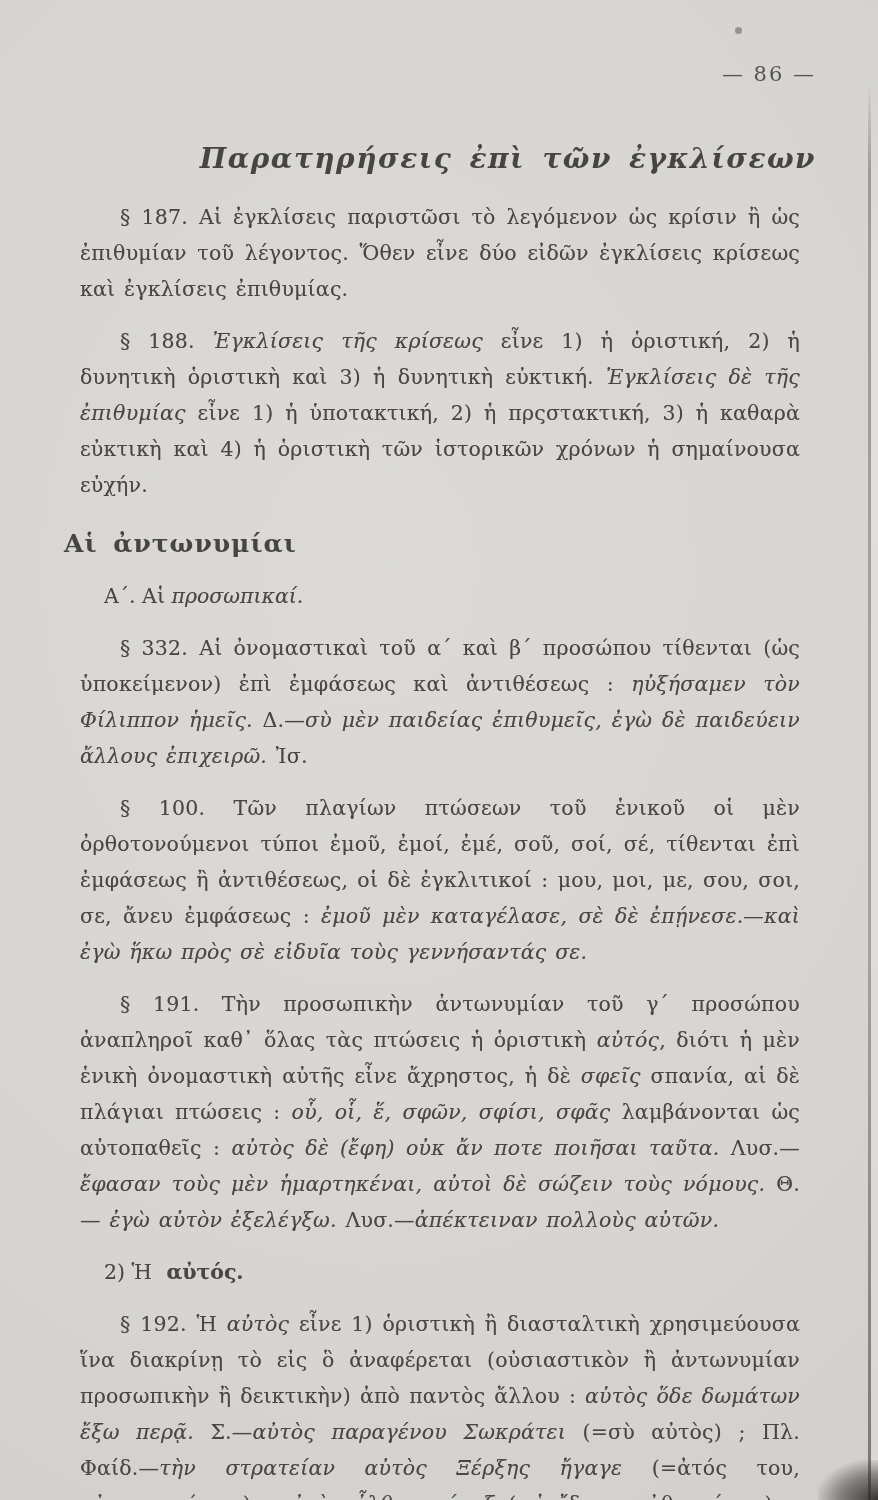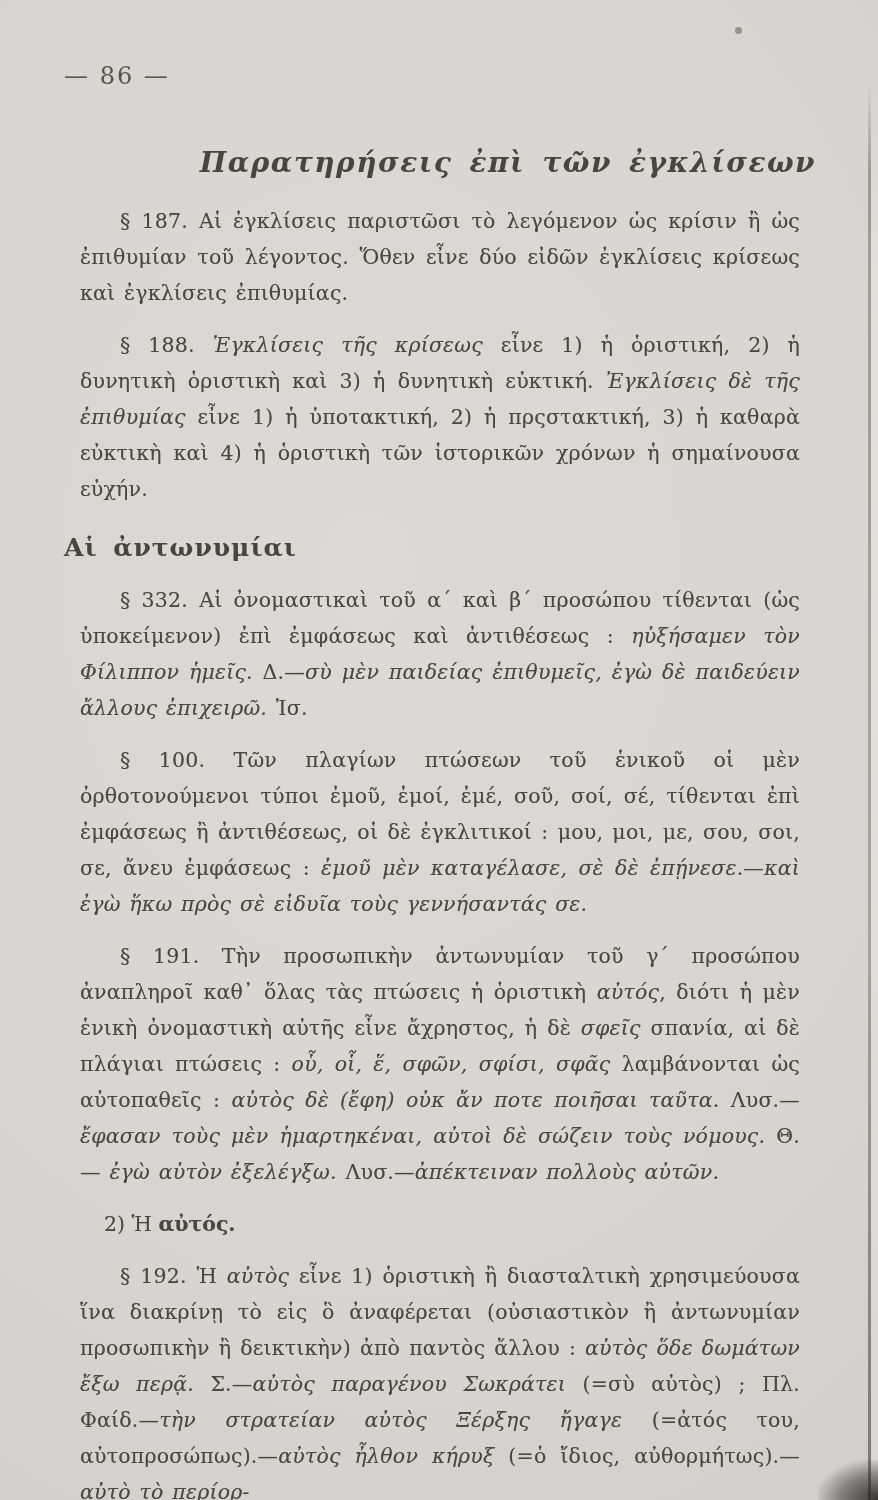--- a/index.html
+++ b/index.html
@@ -53,22 +53,22 @@
       rgba(38, 36, 32, 0.0) 75%);
   }
   
   .text-col {
     position: absolute;
     left: 64px;
     top: 62px;
     width: 752px;
   }
   .page-number {
-    text-align: left;
-    font-size: 24px;
+    text-align: right;
+    font-size: 21px;
     letter-spacing: 2px;
     color: #57554f;
   }
   .page-title {
     text-align: right;
     font-style: italic;
     font-weight: bold;
     font-size: 28px;
     letter-spacing: 1.5px;
     word-spacing: 6px;
@@ -97,38 +97,39 @@
   }
   .subheading {
     margin: 2px 0;
     font-size: 20.5px;
     line-height: 36px;
     text-indent: 40px;
     text-shadow: 0 0 0.6px rgba(60,58,52,0.35);
   }
   .seg-n { font-style: normal; }
   .seg-i { font-style: italic; }
-  .seg-b { font-weight: bold; }
+  .seg-b { font-weight: bold; margin-left: 8px; }
 </style>
 </head>
 <body>
 
 <div class="scan-page">
   <span class="ink-speck"></span>
   <div class="page-edge-light"></div>
   <div class="page-edge-line"></div>
   <div class="corner-shadow"></div>
 
   <div class="text-col">
     <div class="page-number">— 86 —</div>
     <h1 class="page-title">Παρατηρήσεις ἐπὶ τῶν ἐγκλίσεων</h1>
     <div id="content">
         <p class="para"><span class="seg-n">§ 187. Αἱ ἐγκλίσεις παριστῶσι τὸ λεγόμενον ὡς κρίσιν ἢ ὡς ἐπιθυμίαν τοῦ λέγοντος. Ὅθεν εἶνε δύο εἰδῶν ἐγκλίσεις κρίσεως καὶ ἐγκλίσεις ἐπιθυμίας.</span></p>
         <p class="para"><span class="seg-n">§ 188. </span><span class="seg-i">Ἐγκλίσεις τῆς κρίσεως</span><span class="seg-n"> εἶνε 1) ἡ ὁριστική, 2) ἡ δυνητικὴ ὁριστικὴ καὶ 3) ἡ δυνητικὴ εὐκτική. </span><span class="seg-i">Ἐγκλίσεις δὲ τῆς ἐπιθυμίας</span><span class="seg-n"> εἶνε 1) ἡ ὑποτακτική, 2) ἡ πρςστακτική, 3) ἡ καθαρὰ εὐκτικὴ καὶ 4) ἡ ὁριστικὴ τῶν ἱστορικῶν χρόνων ἡ σημαίνουσα εὐχήν.</span></p>
         <h2 class="section-heading"><span class="seg-n">Αἱ ἀντωνυμίαι</span></h2>
+        <p class="subheading"><span class="seg-n">Α΄. Αἱ </span><span class="seg-i">προσωπικαί.</span></p>
         <p class="para"><span class="seg-n">§ 332. Αἱ ὀνομαστικαὶ τοῦ α΄ καὶ β΄ προσώπου τίθενται (ὡς ὑποκείμενον) ἐπὶ ἐμφάσεως καὶ ἀντιθέσεως : </span><span class="seg-i">ηὐξήσαμεν τὸν Φίλιππον ἡμεῖς.</span><span class="seg-n"> Δ.—</span><span class="seg-i">σὺ μὲν παιδείας ἐπιθυμεῖς, ἐγὼ δὲ παιδεύειν ἄλλους ἐπιχειρῶ.</span><span class="seg-n"> Ἰσ.</span></p>
         <p class="para"><span class="seg-n">§ 100. Τῶν πλαγίων πτώσεων τοῦ ἑνικοῦ οἱ μὲν ὀρθοτονούμενοι τύποι ἐμοῦ, ἐμοί, ἐμέ, σοῦ, σοί, σέ, τίθενται ἐπὶ ἐμφάσεως ἢ ἀντιθέσεως, οἱ δὲ ἐγκλιτικοί : μου, μοι, με, σου, σοι, σε, ἄνευ ἐμφάσεως : </span><span class="seg-i">ἐμοῦ μὲν καταγέλασε, σὲ δὲ ἐπῄνεσε.—καὶ ἐγὼ ἥκω πρὸς σὲ εἰδυῖα τοὺς γεννήσαντάς σε.</span></p>
         <p class="para"><span class="seg-n">§ 191. Τὴν προσωπικὴν ἀντωνυμίαν τοῦ γ΄ προσώπου ἀναπληροῖ καθ᾽ ὅλας τὰς πτώσεις ἡ ὁριστικὴ </span><span class="seg-i">αὐτός</span><span class="seg-n">, διότι ἡ μὲν ἑνικὴ ὀνομαστικὴ αὐτῆς εἶνε ἄχρηστος, ἡ δὲ </span><span class="seg-i">σφεῖς</span><span class="seg-n"> σπανία, αἱ δὲ πλάγιαι πτώσεις : </span><span class="seg-i">οὗ, οἷ, ἕ, σφῶν, σφίσι, σφᾶς</span><span class="seg-n"> λαμβάνονται ὡς αὐτοπαθεῖς : </span><span class="seg-i">αὐτὸς δὲ (ἔφη) οὐκ ἄν ποτε ποιῆσαι ταῦτα.</span><span class="seg-n"> Λυσ.—</span><span class="seg-i">ἔφασαν τοὺς μὲν ἡμαρτηκέναι, αὐτοὶ δὲ σώζειν τοὺς νόμους.</span><span class="seg-n"> Θ.— </span><span class="seg-i">ἐγὼ αὐτὸν ἐξελέγξω.</span><span class="seg-n"> Λυσ.—</span><span class="seg-i">ἀπέκτειναν πολλοὺς αὐτῶν.</span></p>
         <p class="subheading"><span class="seg-n">2) Ἡ </span><span class="seg-b">αὐτός.</span></p>
         <p class="para"><span class="seg-n">§ 192. Ἡ </span><span class="seg-i">αὐτὸς</span><span class="seg-n"> εἶνε 1) ὁριστικὴ ἢ διασταλτικὴ χρησιμεύουσα ἵνα διακρίνῃ τὸ εἰς ὃ ἀναφέρεται (οὐσιαστικὸν ἢ ἀντωνυμίαν προσωπικὴν ἢ δεικτικὴν) ἀπὸ παντὸς ἄλλου : </span><span class="seg-i">αὐτὸς ὅδε δωμάτων ἔξω περᾷ.</span><span class="seg-n"> Σ.—</span><span class="seg-i">αὐτὸς παραγένου Σωκράτει</span><span class="seg-n"> (=σὺ αὐτὸς) ; Πλ. Φαίδ.—</span><span class="seg-i">τὴν στρατείαν αὐτὸς Ξέρξης ἤγαγε</span><span class="seg-n"> (=ἀτός του, αὐτοπροσώπως).—</span><span class="seg-i">αὐτὸς ἦλθον κήρυξ</span><span class="seg-n"> (=ὁ ἴδιος, αὐθορμήτως).—</span><span class="seg-i">αὐτὸ τὸ περίορ-</span></p>
       </div>
   </div>
 </div>
 
 </body></html>

